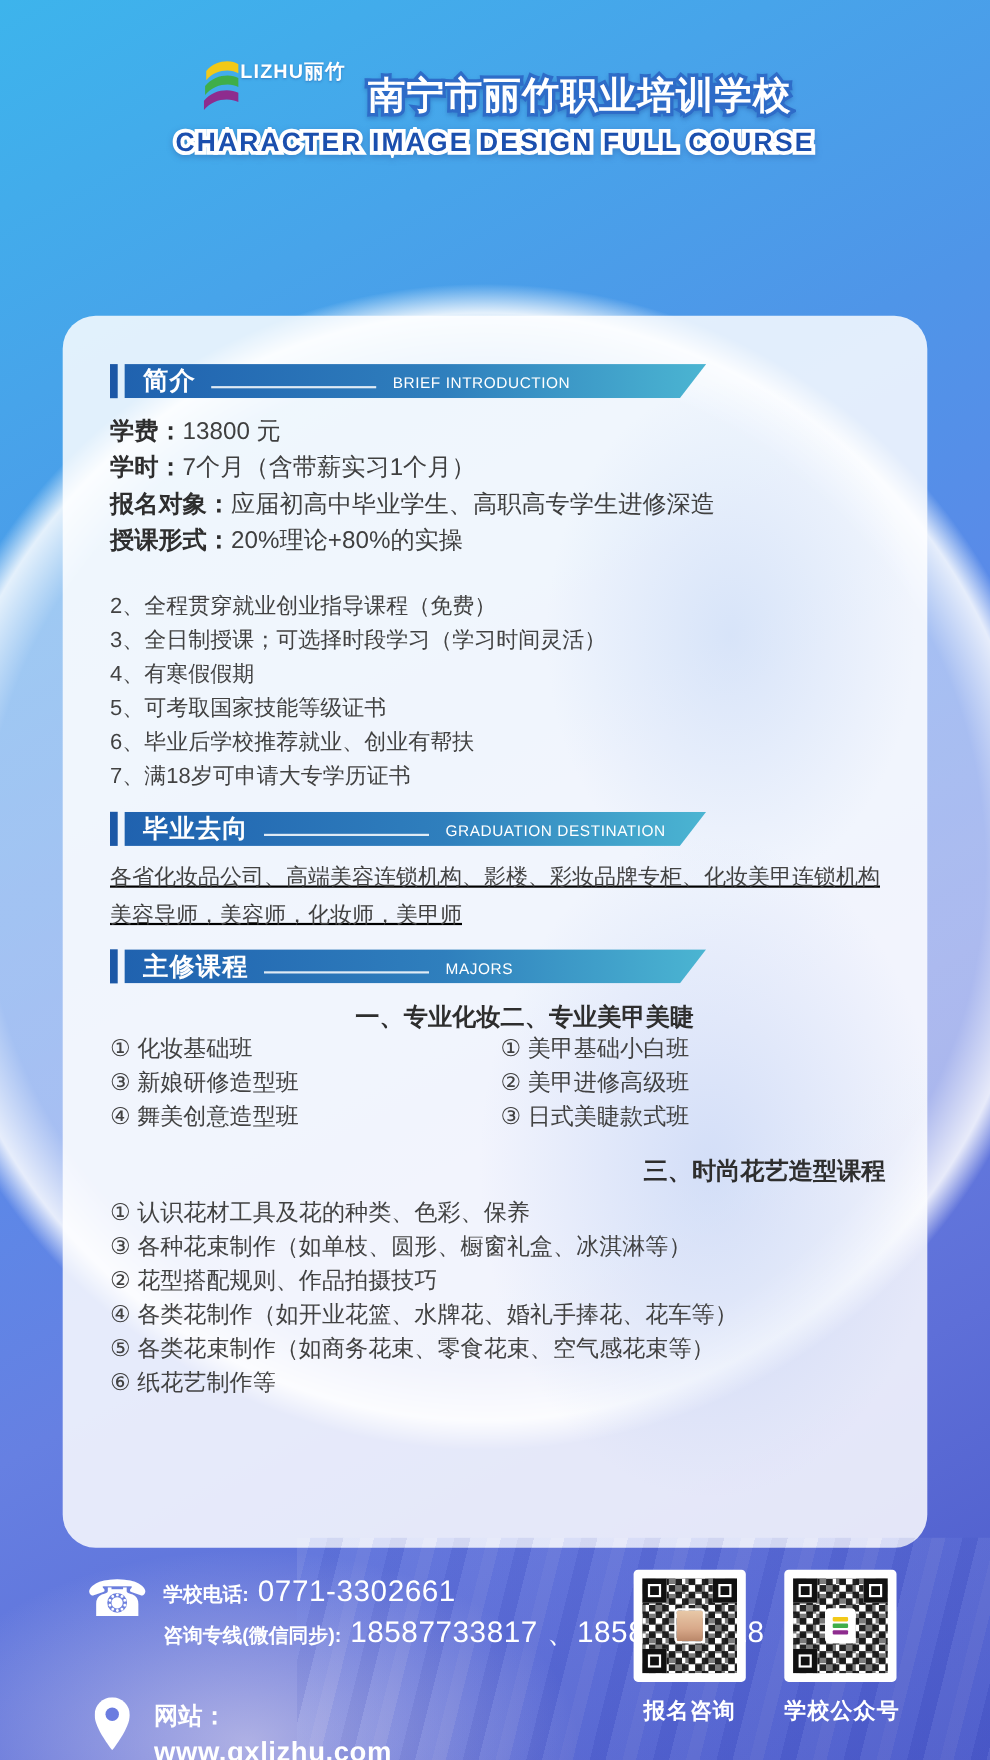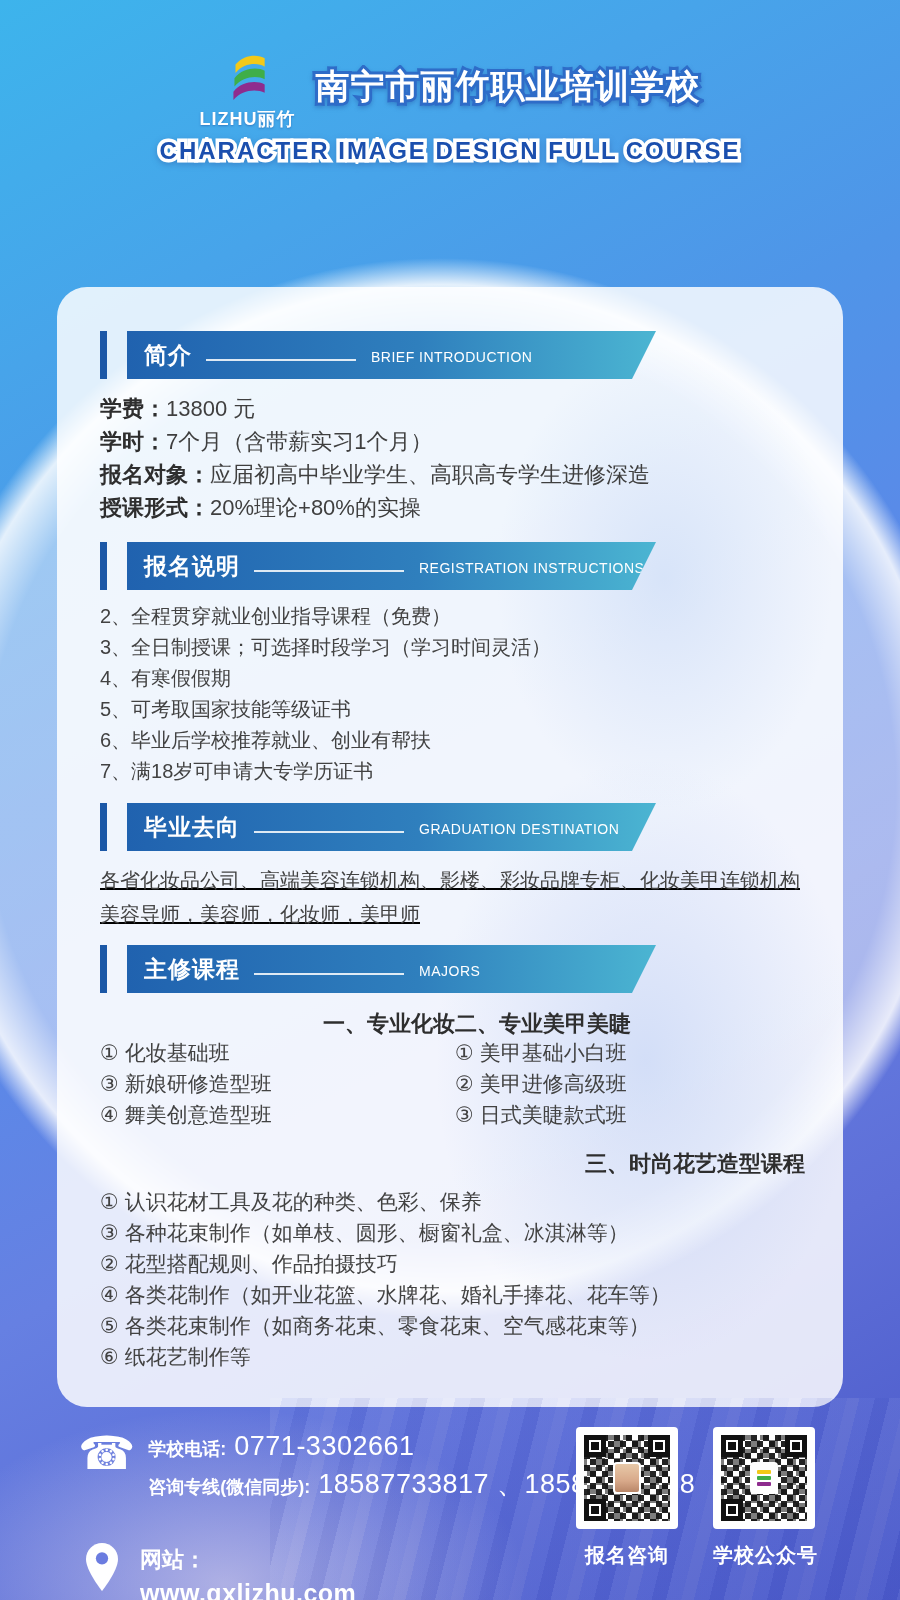--- a/index.html
+++ b/index.html
@@ -19,21 +19,21 @@
   .tulle{
     position:absolute;left:270px;top:1398px;width:630px;height:202px;opacity:.55;
     background:repeating-linear-gradient(104deg,
       rgba(255,255,255,.16) 0 12px, rgba(130,150,235,.22) 12px 27px,
       rgba(55,75,185,.20) 27px 41px, rgba(190,205,250,.16) 41px 56px);
   }
 
   
   .header{position:absolute;left:0;top:0;width:100%;text-align:center;}
   .brand-row{display:flex;justify-content:center;align-items:flex-start;gap:20px;padding-top:50px;}
-  .brand-col{display:flex;flex-direction:column;}
+  .brand-col{display:flex;}
   .brand-name{margin-top:3px;font-size:18px;font-weight:bold;color:#fff;
     text-shadow:0 1px 2px rgba(30,80,160,.5);letter-spacing:1px;white-space:nowrap;}
   .school-name-wrap{margin-top:14px;filter:drop-shadow(0 2px 2px rgba(25,70,150,.35));}
   .layered{position:relative;display:inline-block;white-space:nowrap;}
   .layered .back{position:absolute;left:0;top:0;z-index:0;}
   .layered .front{position:relative;z-index:1;}
   .school-name{font-size:34px;font-weight:bold;letter-spacing:1px;}
   .school-name.back{-webkit-text-stroke:6px #2e6cc8;color:#2e6cc8;}
   .school-name.front{color:#ffffff;}
 
@@ -55,21 +55,21 @@
   .card{
     position:absolute;left:57px;top:287px;width:786px;height:1120px;border-radius:30px;
     background:rgba(255,255,255,.84);overflow:hidden;
   }
   .card-photo-hint{position:absolute;right:0;top:60px;width:470px;height:1050px;pointer-events:none;
     background:
       radial-gradient(ellipse 240px 330px at 62% 22%, rgba(175,200,242,.38), transparent 70%),
       radial-gradient(ellipse 300px 430px at 58% 68%, rgba(168,192,240,.42), transparent 70%);}
   .card-inner{position:relative;padding:44px 38px 0 43px;}
 
-  .banner{display:flex;gap:20px;height:48px;}
+  .banner{display:flex;gap:6px;height:31px;}
   .banner-bar{width:7px;background:#1b57a6;}
   .banner-body{
     width:512px;display:flex;align-items:center;padding-left:17px;
     background:linear-gradient(90deg,#2062af 0%,#2f7fbd 55%,#4bb5d2 100%);
     clip-path:polygon(0 0,100% 0,calc(100% - 24px) 100%,0 100%);
   }
   .banner-zh{font-size:23px;font-weight:bold;color:#fff;letter-spacing:1px;}
   .banner-line{flex:0 0 auto;width:150px;height:2px;background:rgba(255,255,255,.85);margin:10px 15px 0 14px;}
   .banner-en{font-size:14px;color:#fff;letter-spacing:.5px;padding-top:3px;white-space:nowrap;}
 
@@ -169,28 +169,20 @@
         </div>
       </div>
       <div class="intro-rows">
         <div class="intro-row"><span class="intro-label">学费：</span><span>13800 元</span></div>
         <div class="intro-row"><span class="intro-label">学时：</span><span>7个月（含带薪实习1个月）</span></div>
         <div class="intro-row"><span class="intro-label">报名对象：</span><span>应届初高中毕业学生、高职高专学生进修深造</span></div>
         <div class="intro-row"><span class="intro-label">授课形式：</span><span>20%理论+80%的实操</span></div>
       </div>
       <div class="gap-a"></div>
 
-      <div class="banner">
-        <div class="banner-bar"></div>
-        <div class="banner-body">
-          <span class="banner-zh">报名说明</span>
-          <span class="banner-line"></span>
-          <span class="banner-en">REGISTRATION INSTRUCTIONS</span>
-        </div>
-      </div>
       <div class="plain-list">
         <div class="li">2、全程贯穿就业创业指导课程（免费）</div>
         <div class="li">3、全日制授课；可选择时段学习（学习时间灵活）</div>
         <div class="li">4、有寒假假期</div>
         <div class="li">5、可考取国家技能等级证书</div>
         <div class="li">6、毕业后学校推荐就业、创业有帮扶</div>
         <div class="li">7、满18岁可申请大专学历证书</div>
       </div>
       <div class="gap-b"></div>
 

